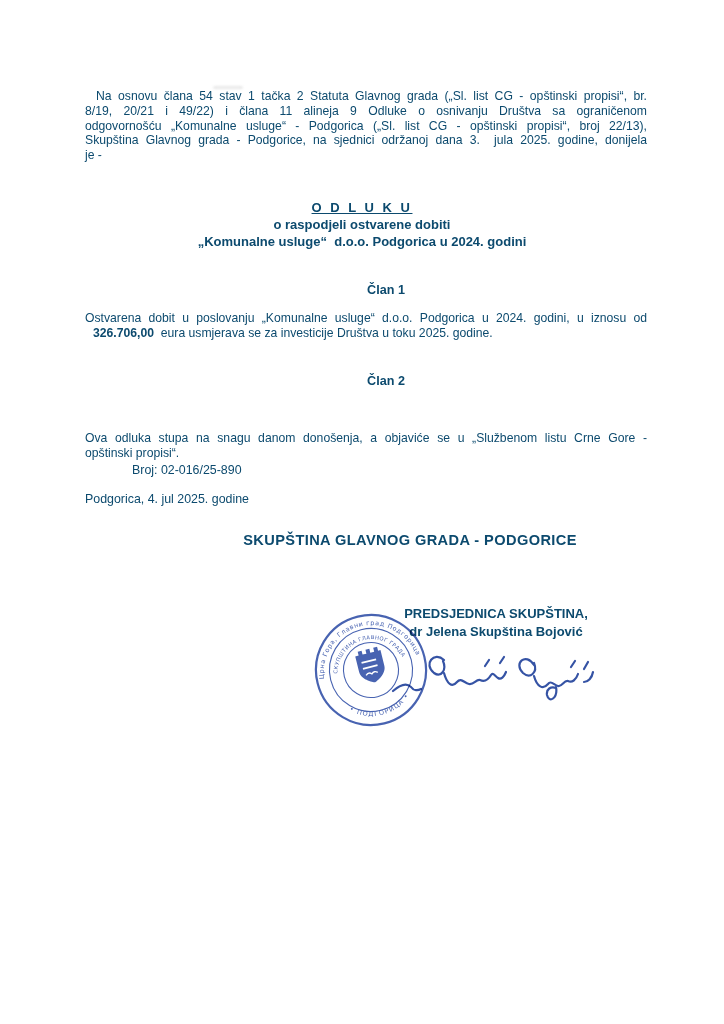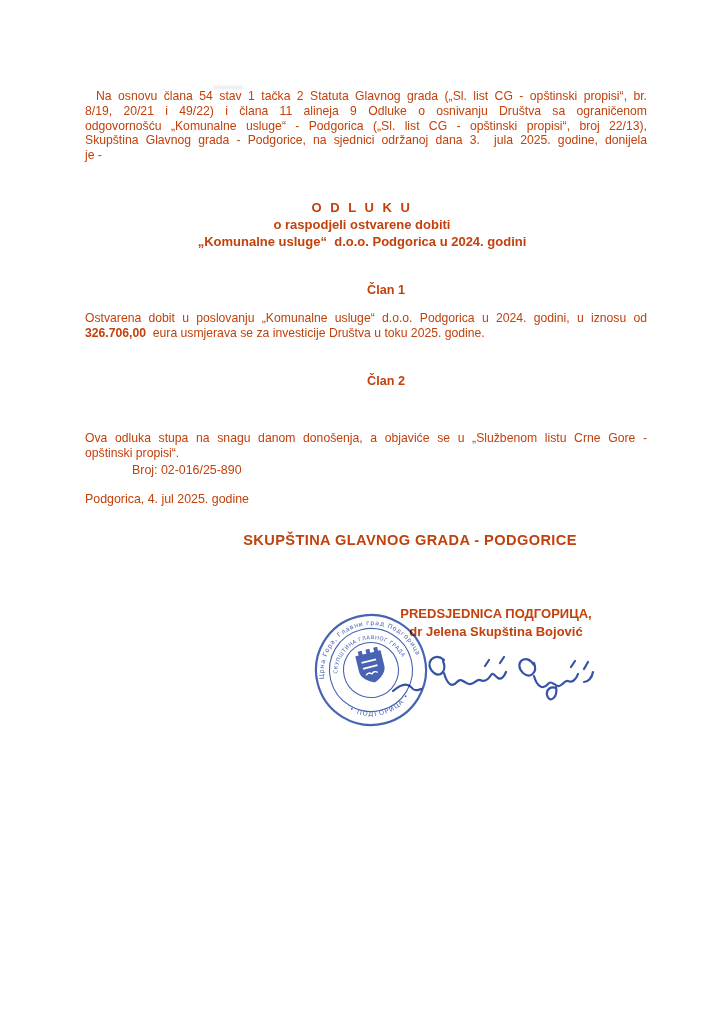--- a/index.html
+++ b/index.html
@@ -2,33 +2,33 @@
 <html><head>
 <meta charset="utf-8">
 <style>
   html, body { margin: 0; padding: 0; background: #ffffff; }
   .page {
     position: relative;
     width: 724px;
     height: 1024px;
     background: #ffffff;
     font-family: "Liberation Sans", "DejaVu Sans", sans-serif;
-    color: #c2410c;
+    color: #0c4a6e;
     overflow: hidden;
   }
   .abs { position: absolute; }
   .textcol { left: 85px; width: 562px; }
   .jpara { font-size: 12.2px; line-height: 14.8px; }
   .jline { text-align: justify; text-align-last: justify; }
   .lline { text-align: left; }
   .indent { padding-left: 11px; }
   .centered { left: 0; width: 724px; text-align: center; }
-  .bold { font-weight: bold; }
+  .bold { font-weight: bold; margin-left: 8px; }
   .title-block { font-weight: bold; font-size: 13px; line-height: 16.8px; }
-  .title-spaced { letter-spacing: 2.5px; }
+  .title-spaced { letter-spacing: 2.5px; text-decoration: underline; }
   .clan-heading { font-weight: bold; font-size: 12.6px; padding-left: 24px; }
   .meta-line { font-size: 12.4px; }
   .issuer-line { font-weight: bold; font-size: 14.6px; letter-spacing: 0.4px; }
   .sign-block {
     left: 350px; width: 292px; text-align: center;
     font-weight: bold; font-size: 13px; line-height: 17.5px;
   }
   .stamp-wrap {
     left: 311px; top: 609px; width: 120px; height: 122px;
     opacity: 0.88;
@@ -78,21 +78,21 @@
     <div class="jline">Ova odluka stupa na snagu danom donošenja, a objaviće se u „Službenom listu Crne Gore -</div>
     <div class="lline">opštinski propisi“.</div>
   </div>
 
   <div class="abs textcol meta-line" style="top:463px;margin-left:47px;">Broj: 02-016/25-890</div>
   <div class="abs textcol meta-line" style="top:492px;">Podgorica, 4. jul 2025. godine</div>
 
   <div class="abs centered issuer-line" style="top:532px;padding-left:48px;">SKUPŠTINA GLAVNOG GRADA - PODGORICE</div>
 
   <div class="abs sign-block" style="top:605px;">
-    <div>PREDSJEDNICA ПОДГОРИЦА,</div>
+    <div>PREDSJEDNICA SKUPŠTINA,</div>
     <div>dr Jelena Skupština Bojović</div>
   </div>
 
   <div class="abs stamp-wrap">
     <svg width="120" height="122" viewBox="0 0 120 120">
       <g transform="rotate(-14 60 60)" fill="none" stroke="#2e4da6">
         <circle cx="60" cy="60" r="55" stroke-width="2.2"></circle>
         <circle cx="60" cy="60" r="41.5" stroke-width="1.1"></circle>
         <circle cx="60" cy="60" r="27.5" stroke-width="1.1"></circle>
         <defs>

